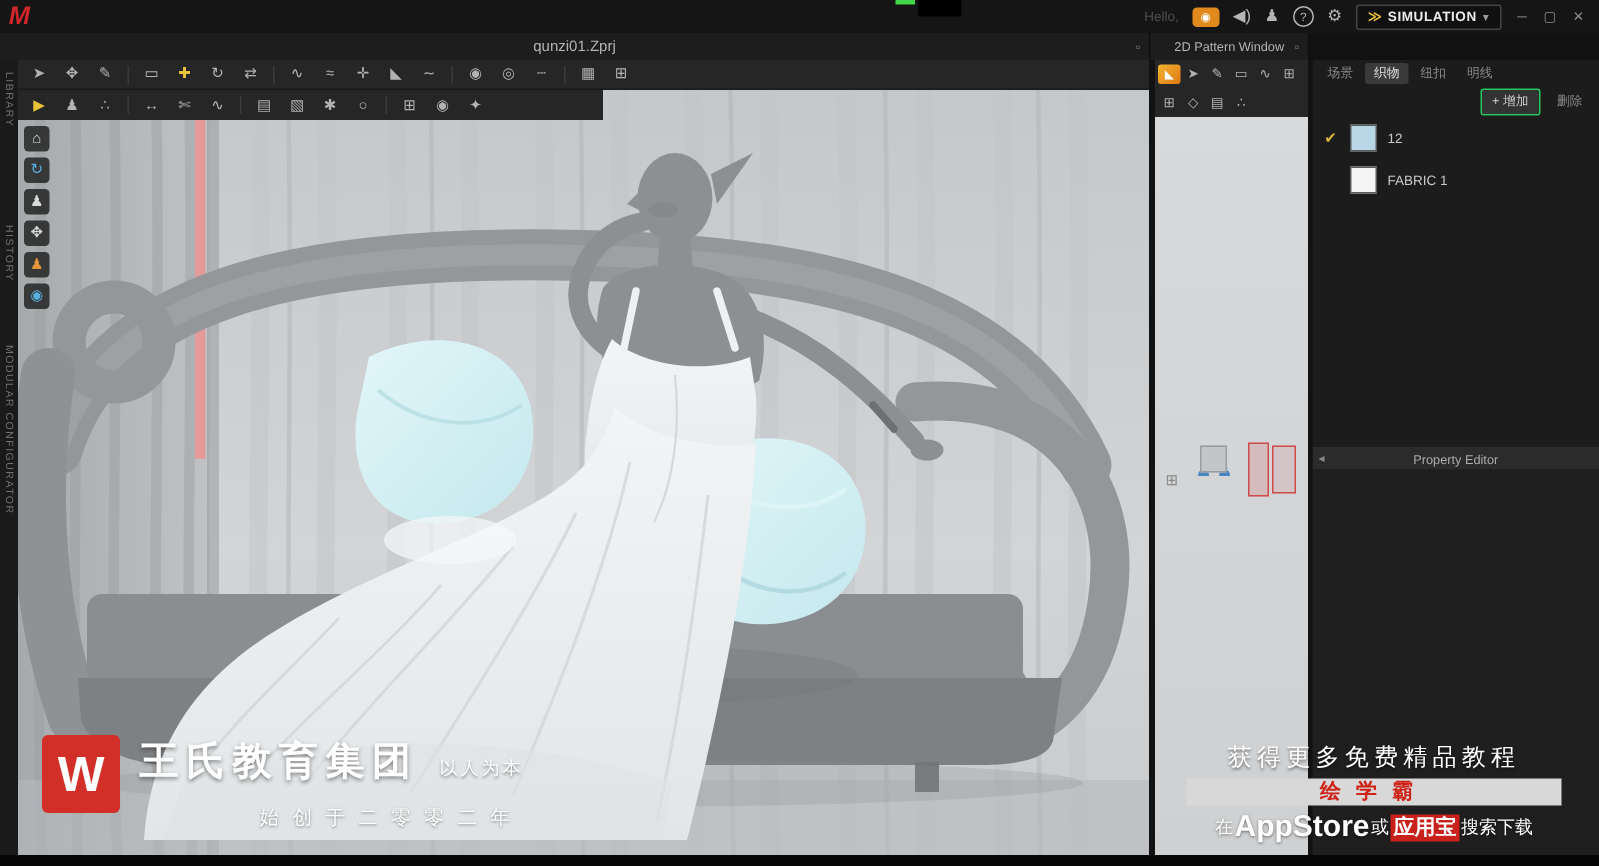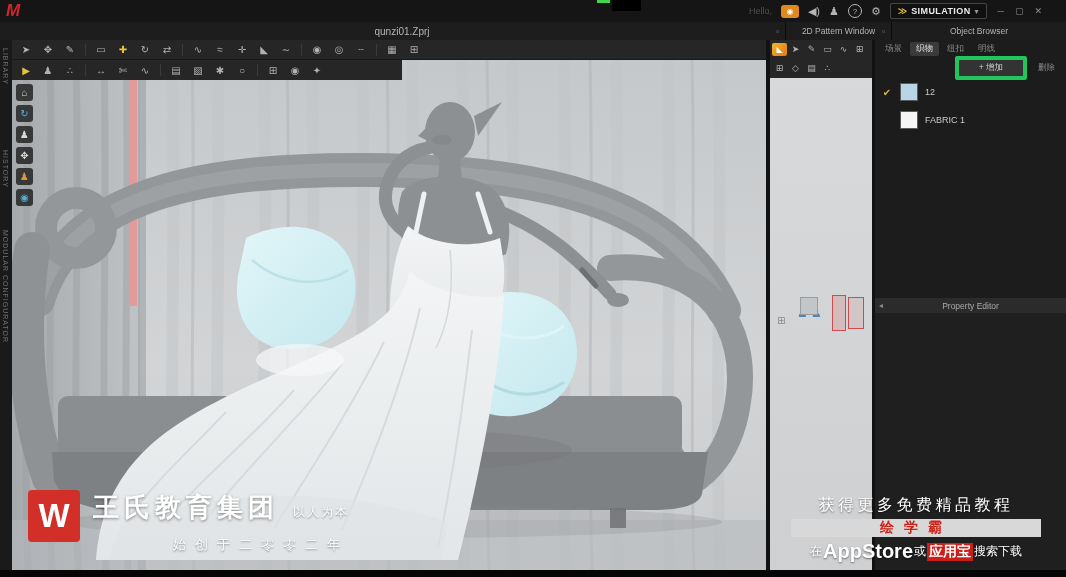--- a/index.html
+++ b/index.html
@@ -4,37 +4,37 @@
 <style>
   html,body{margin:0;padding:0;background:#000;}
   #screen{position:relative;width:1066px;height:577px;background:#111;overflow:hidden;
           font-family:"Liberation Sans","DejaVu Sans",sans-serif;}
 
   
   .menubar{position:absolute;top:0;left:0;right:0;height:22px;background:#151515;display:flex;align-items:center;z-index:30;}
   .logo{width:26px;height:22px;color:#d2262b;font-weight:900;font-style:italic;font-size:17px;display:flex;align-items:center;justify-content:center;}
   .menus{display:flex;gap:13px;margin-left:4px;}
   .mi{font-size:11px;color:#c6c6c6;white-space:nowrap;cursor:default;}
-  .mb-right{margin-left:auto;display:flex;align-items:center;gap:9px;padding-right:24px;}
+  .mb-right{margin-left:auto;display:flex;align-items:center;gap:9px;padding-right:10px;}
   .hello{font-size:9px;color:#4f4f4f;}
   .cap{width:18px;height:13px;background:#e08a1e;border-radius:3px;color:#fff;font-size:8px;display:flex;align-items:center;justify-content:center;}
   .mbi{color:#b5b5b5;font-size:11px;line-height:1;}
   .help-ic{width:12px;height:12px;border:1px solid #b5b5b5;border-radius:50%;font-size:8px;color:#b5b5b5;display:flex;align-items:center;justify-content:center;}
   .simbtn{display:flex;align-items:center;gap:4px;background:#101010;border:1px solid #454545;border-radius:2px;padding:2px 7px;}
   .sim-ch{color:#e8c43a;font-size:9px;font-weight:bold;}
   .sim-lb{color:#ececec;font-size:9px;font-weight:bold;letter-spacing:.4px;}
   .sim-cr{color:#9a9a9a;font-size:8px;}
   .wc{color:#8f8f8f;font-size:9px;margin-left:2px;}
   .green-dot{position:absolute;left:597px;top:0;width:13px;height:3px;background:#42d64a;z-index:40;}
   .black-widget{position:absolute;left:612px;top:0;width:29px;height:11px;background:#000;z-index:40;}
 
   
   .titlebar{position:absolute;top:22px;left:0;right:0;height:18px;display:flex;z-index:25;}
   .tbseg{background:#1d1d1d;display:flex;align-items:center;justify-content:center;position:relative;color:#b4b4b4;border-right:1px solid #0c0c0c;}
-  .tb-main{width:766px;font-size:10px;padding-left:19px;}
+  .tb-main{width:766px;font-size:10px;}
   .tb-2d{width:105px;font-size:8.5px;}
   .tb-ob{flex:1;font-size:8.5px;border-right:none;}
   .tb-ic{position:absolute;right:6px;color:#8a8a8a;font-size:8px;}
 
   
   .side-strip{position:absolute;left:0;top:40px;width:12px;bottom:7px;background:#1a1a1a;z-index:20;}
   .dock-tab{position:absolute;left:2px;writing-mode:vertical-rl;font-size:7px;color:#707070;letter-spacing:1px;white-space:nowrap;}
 
   
   .tbar{position:absolute;background:#262626;display:flex;align-items:center;gap:2px;padding:0 4px;z-index:15;box-sizing:border-box;}
@@ -75,21 +75,21 @@
   .c2d-grid{position:absolute;left:7px;top:237px;font-size:10px;color:#8a8a8a;}
   .c2d-av{position:absolute;top:228px;font-size:12px;color:#4a86c0;}
   .av1{left:27px;} .av2{left:41px;}
 
   
   .obpanel{position:absolute;left:875px;top:40px;width:191px;bottom:7px;background:#1c1c1c;z-index:5;}
   .ob-tabs{display:flex;gap:2px;padding:2px 4px;height:14px;align-items:center;}
   .ob-tab{font-size:8.5px;color:#8a8a8a;padding:1px 6px;}
   .ob-tab.active{background:#3a3a3a;color:#e0e0e0;border-radius:2px;}
   .ob-actions{display:flex;justify-content:flex-end;gap:6px;padding:2px 6px;align-items:center;height:16px;}
-  .ob-add{font-size:8.5px;color:#cfcfcf;background:#333;padding:2px 20px;border-radius:2px;border:4px solid #22c55e;}
+  .ob-add{font-size:8.5px;color:#cfcfcf;background:#333;padding:2px 7px;border-radius:2px;border:1px solid #22c55e;}
   .ob-del{font-size:8.5px;color:#8a8a8a;padding:2px 5px;}
   .ob-row{display:flex;align-items:center;gap:7px;padding:3px 6px;height:22px;}
   .ob-check{width:12px;font-size:10px;color:#d7b93c;text-align:center;}
   .ob-check.off{visibility:hidden;}
   .ob-swatch{width:18px;height:18px;border:1px solid #5a5a5a;box-sizing:border-box;}
   .ob-label{font-size:9px;color:#c9c9c9;}
   .pe-header{position:absolute;left:0;right:0;top:258px;height:15px;background:#2b2b2b;display:flex;align-items:center;justify-content:center;font-size:8.5px;color:#ababab;}
   .pe-arrow{position:absolute;left:4px;color:#8a8a8a;font-size:8px;}
   .pe-body{position:absolute;left:0;right:0;top:273px;bottom:0;background:#1f1f1f;}
 
@@ -132,23 +132,20 @@
   <div class="black-widget"></div>
 
   <div class="titlebar">
     <div class="tbseg tb-main">
       <span>qunzi01.Zprj</span>
       <span class="tb-ic">▫</span>
     </div>
     <div class="tbseg tb-2d">
       <span>2D Pattern Window</span>
       <span class="tb-ic">▫</span>
-    </div>
-    <div class="tbseg tb-ob">
-      <span>Object Browser</span>
     </div>
   </div>
 
   <div class="side-strip">
     <span class="dock-tab" style="top:8px">LIBRARY</span>
     <span class="dock-tab" style="top:110px">HISTORY</span>
     <span class="dock-tab" style="top:190px">MODULAR CONFIGURATOR</span>
   </div>
 
   <div class="tbar r1">

